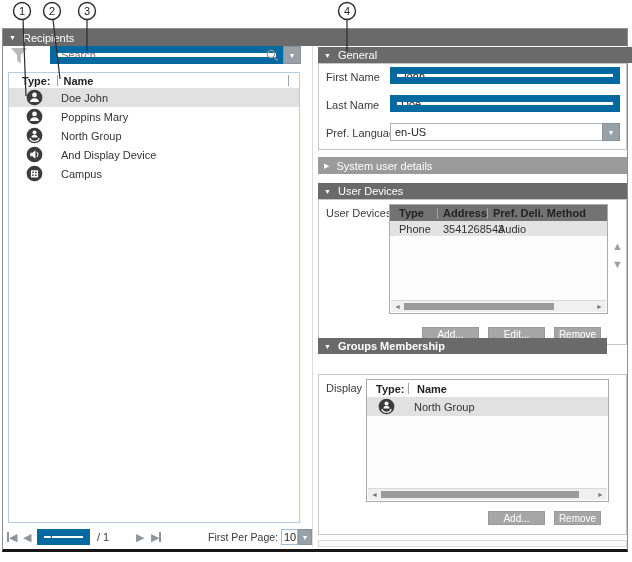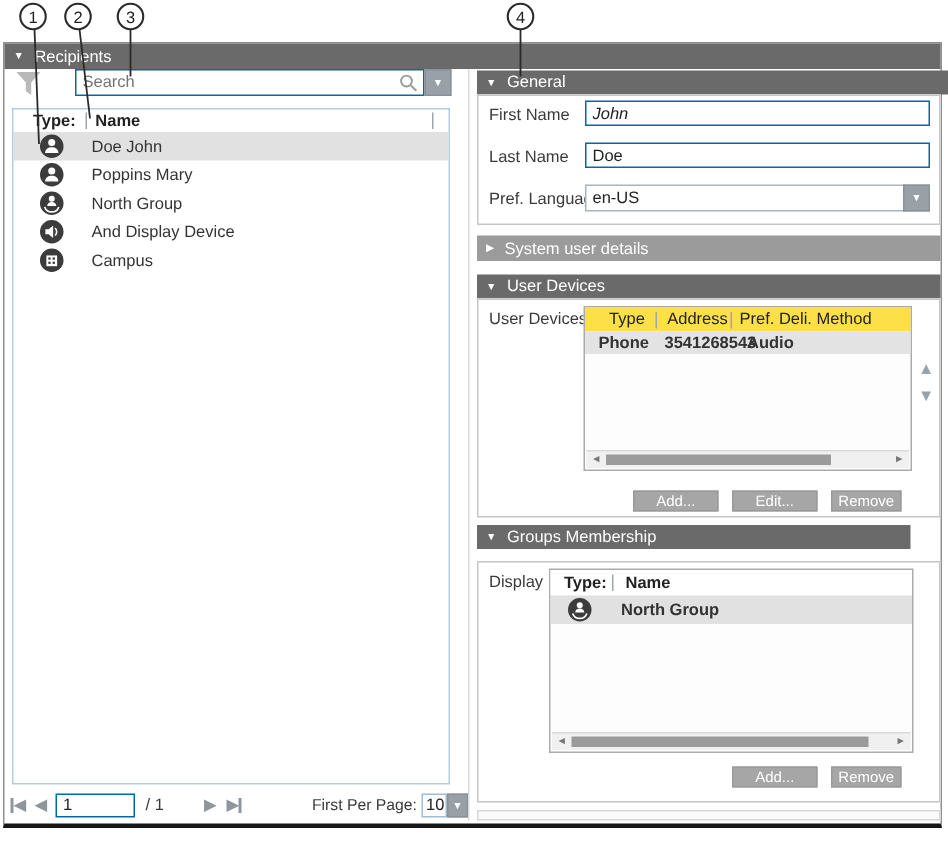--- a/index.html
+++ b/index.html
@@ -5,37 +5,37 @@
   html,body{margin:0;padding:0;background:#fff;}
   .canvas{position:relative;width:632px;height:562px;background:#fff;
           font-family:"Liberation Sans",sans-serif;font-size:11px;color:#333;overflow:hidden;}
   .abs{position:absolute;box-sizing:border-box;}
   .window{border:1px solid #8f8f8f;border-bottom:3px solid #161616;background:#fff;}
   .bar{display:flex;align-items:center;gap:7px;background:#6a6a6a;color:#fff;
        padding-left:6px;box-sizing:border-box;white-space:nowrap;}
   .bar .tri{font-size:7px;line-height:1;}
   .subbar{background:#9b9b9b;}
   .gbox{background:#fff;border:1px solid #c6c6c6;}
-  .input{border:1px solid #0369a1;font:11px "Liberation Sans",sans-serif;
+  .input{border:7px solid #0369a1;font:11px "Liberation Sans",sans-serif;
          padding:0 4px;color:#222;background:#fff;box-sizing:border-box;}
   .valbox{border:1px solid #a9b4bd;background:#fff;color:#222;display:flex;
           align-items:center;padding-left:4px;box-sizing:border-box;}
   .ddbtn{background:#99a1a8;border:1px solid #8a9298;color:#fff;font-size:7px;
          display:flex;align-items:center;justify-content:center;box-sizing:border-box;cursor:default;}
   .btn{background:#a6a6a6;border:1px solid #999;color:#fff;font-size:10px;
        display:flex;align-items:center;justify-content:center;box-sizing:border-box;cursor:default;}
   .listbox{border:1px solid #b3cde3;background:#fff;}
   .lheader{display:flex;align-items:center;font-weight:bold;color:#222;}
   .hdiv{width:1px;height:11px;background:#9aa7b2;}
   .lrow{display:flex;align-items:center;height:19px;}
   .lrow.sel{background:#e1e1e1;}
   .ricon{width:17px;height:17px;display:inline-flex;}
   .rname{margin-left:18px;white-space:nowrap;}
   .tbl{border:1px solid #ababab;background:#fdfdfd;}
-  .trow{display:flex;align-items:center;white-space:nowrap;font-weight:bold;}
+  .trow{display:flex;align-items:center;white-space:nowrap;}
   .hscroll{position:absolute;left:1px;right:1px;bottom:1px;height:11px;background:#f0f0f0;border-top:1px solid #d9d9d9;}
   .sarrow{position:absolute;top:1px;font-size:7px;color:#777;line-height:9px;}
   .sthumb{position:absolute;top:2px;height:7px;background:#9b9b9b;}
   .pgbtn{color:#8e959c;font-size:11px;line-height:12px;display:flex;align-items:center;cursor:default;}
   .pbar{display:inline-block;width:2px;height:10px;background:#8e959c;}
   .lbl{color:#3a3a3a;white-space:nowrap;}
   .updn{color:#98a2ab;font-size:11px;line-height:11px;cursor:default;}
 </style>
 </head>
 <body>
@@ -186,21 +186,21 @@
   </div>
 
   <div class="abs bar" style="left:318px;top:183px;width:309px;height:16px;">
     <span class="tri">▼</span>
     <span>User Devices</span>
   </div>
   <div class="abs gbox" style="left:318px;top:199px;width:309px;height:146px;"></div>
   <div class="abs lbl" style="left:326px;top:207px;">User Devices</div>
 
   <div class="abs tbl" style="left:389px;top:204px;width:219px;height:110px;">
-    <div class="trow" style="height:16px;font-weight:normal;color:#222;background:#fde047;text-align:center;">
+    <div class="trow" style="height:16px;font-weight:bold;color:#222;background:#737373;">
       <span style="margin-left:9px;width:38px;">Type</span>
       <span class="hdiv"></span>
       <span style="margin-left:5px;width:44px;">Address</span>
       <span class="hdiv"></span>
       <span style="margin-left:5px;">Pref. Deli. Method</span>
     </div>
     <div class="trow" style="height:15px;background:#e3e3e3;">
       <span style="margin-left:9px;width:44px;">Phone</span>
       <span style="width:49px;">3541268543</span>
       <span style="margin-left:6px;">Audio</span>
@@ -214,21 +214,21 @@
   <div class="abs updn" style="left:612px;top:241px;">
     <span>▲</span>
   </div>
   <div class="abs updn" style="left:612px;top:259px;">
     <span>▼</span>
   </div>
   <div class="abs btn" style="left:422px;top:327px;width:57px;height:14px;">Add...</div>
   <div class="abs btn" style="left:488px;top:327px;width:57px;height:14px;">Edit...</div>
   <div class="abs btn" style="left:554px;top:327px;width:47px;height:14px;">Remove</div>
 
-  <div class="abs bar" style="left:318px;top:350px;width:289px;height:16px;">
+  <div class="abs bar" style="left:318px;top:338px;width:289px;height:16px;font-weight:bold;">
     <span class="tri">▼</span>
     <span>Groups Membership</span>
   </div>
   <div class="abs gbox" style="left:318px;top:374px;width:309px;height:161px;"></div>
   <div class="abs lbl" style="left:326px;top:382px;">Display</div>
 
   <div class="abs tbl" style="left:366px;top:379px;width:243px;height:123px;">
     <div class="trow" style="height:17px;font-weight:bold;color:#222;background:#fff;">
       <span style="margin-left:9px;width:32px;">Type:</span>
       <span class="hdiv"></span>

